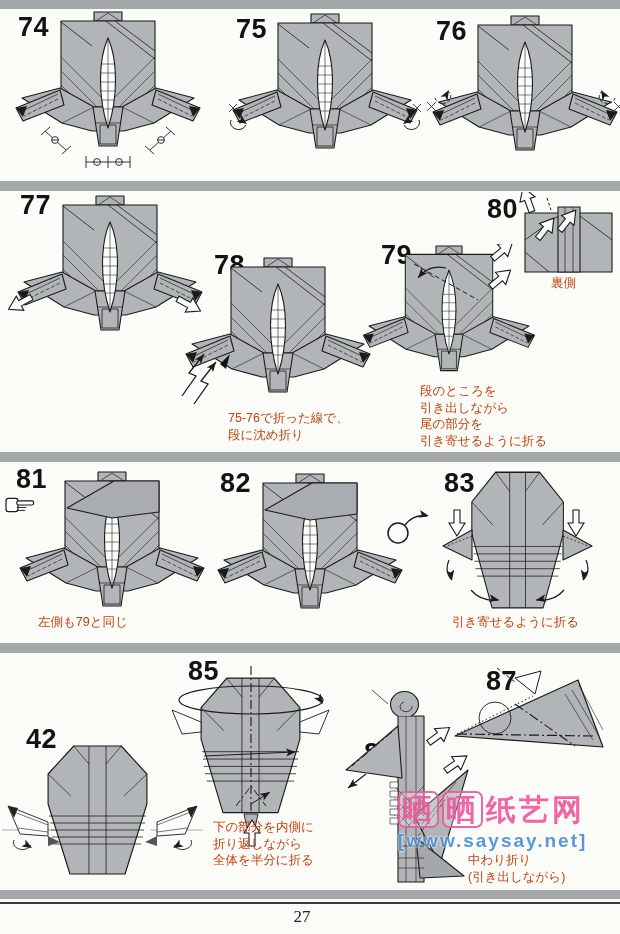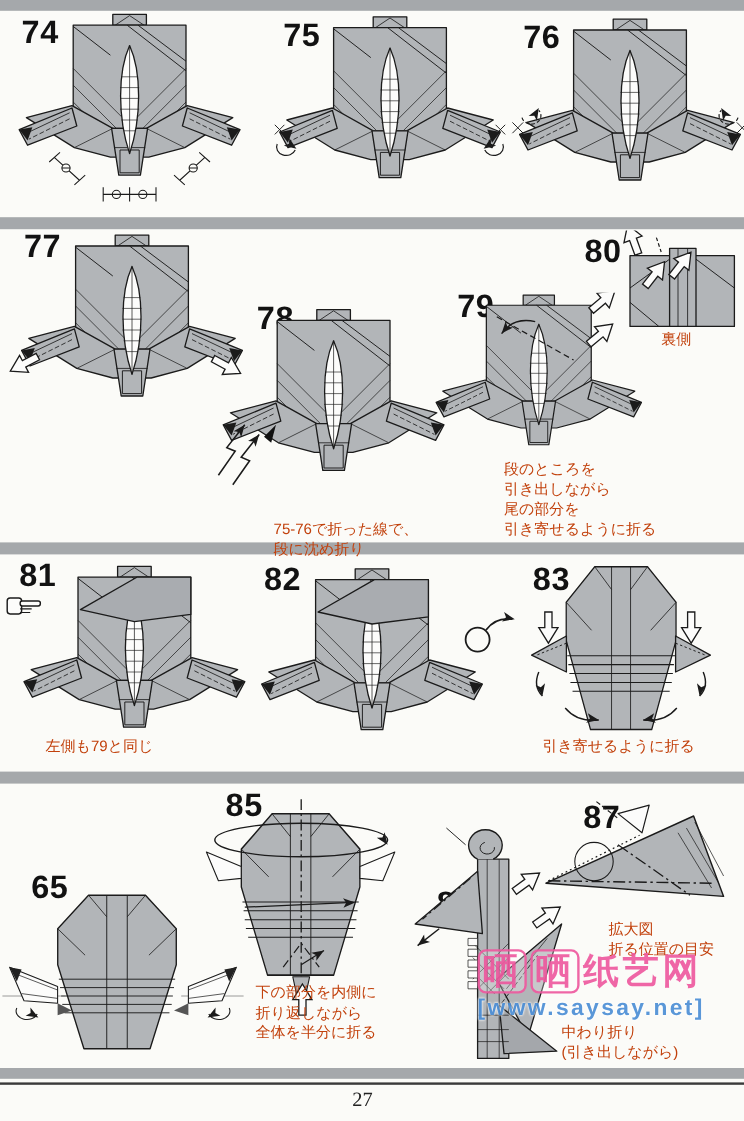--- a/index.html
+++ b/index.html
@@ -123,21 +123,21 @@
   <svg class="fig" style="left:168px;top:256px" width="208" height="158" viewBox="0 0 208 158">
     <use href="#beetle" x="10" y="2"></use>
     <g fill="none" stroke="#1b1b1b" stroke-width="1.3">
       <polyline points="26,148 40,128 33,125 48,106"></polyline>
       <polyline points="14,140 28,120 21,117 36,98"></polyline>
     </g>
     <use href="#bhead" transform="translate(48,106) rotate(-52)"></use>
     <use href="#bhead" transform="translate(36,98) rotate(-52)"></use>
     <polygon points="52,108 62,98 58,113" fill="#111"></polygon>
   </svg>
-  <div class="cap" style="left:228px;top:433px">75-76で折った線で、
+  <div class="cap" style="left:228px;top:410px">75-76で折った線で、
 段に沈め折り</div>
 
   <div class="stepnum" style="left:381px;top:242px">79</div>
   <svg class="fig" style="left:352px;top:244px" width="195" height="146" viewBox="0 0 195 146">
     <g transform="translate(4,2) scale(0.93)">
         <use href="#beetle"></use>
       </g>
     <g fill="none" stroke="#1b1b1b">
       <path d="M62,20 L126,56" stroke-dasharray="5 3" stroke-width="1"></path>
       <path d="M94,24 q-18,-4 -28,10" stroke-width="1.2"></path>
@@ -202,21 +202,21 @@
     </g>
     <use href="#warrow" transform="translate(33,42) rotate(90)"></use>
     <use href="#warrow" transform="translate(152,42) rotate(90)"></use>
     <use href="#bhead" transform="translate(27,112) rotate(80)"></use>
     <use href="#bhead" transform="translate(158,112) rotate(100)"></use>
     <use href="#bhead" transform="translate(74,132) rotate(10)"></use>
     <use href="#bhead" transform="translate(111,132) rotate(170)"></use>
   </svg>
   <div class="cap" style="left:452px;top:614px">引き寄せるように折る</div>
 
-  <div class="stepnum" style="left:26px;top:726px">65</div>
+  <div class="stepnum" style="left:26px;top:726px">42</div>
   <svg class="fig" style="left:0;top:738px" width="205" height="150" viewBox="0 0 205 150">
     <g transform="translate(31,4) scale(0.95,1.0)">
         <use href="#shell"></use>
       </g>
     <g stroke="#1b1b1b" stroke-width="0.9" stroke-linejoin="round">
       <line x1="2" y1="92" x2="54" y2="92" stroke="#777" stroke-width="0.6"></line>
       <line x1="151" y1="92" x2="203" y2="92" stroke="#777" stroke-width="0.6"></line>
       <polygon points="48,84 8,68 20,96 48,98" fill="#fcfcfb"></polygon>
       <path d="M48,87 L14,74 M48,94 L18,90" fill="none" stroke-width="0.6"></path>
       <polygon points="8,68 18,70 14,80" fill="#222" stroke="none"></polygon>
@@ -294,22 +294,20 @@
       <polygon points="72,12 98,5 92,28" fill="#fcfcfb" stroke-width="1"></polygon>
       <path d="M54,2 L72,16" stroke-dasharray="4 2" stroke-width="1"></path>
       <circle cx="52" cy="52" r="16" stroke-width="0.9"></circle>
       <path d="M14,68 L90,30" stroke-dasharray="1.5 2.5" stroke-width="1"></path>
       <path d="M14,68 L150,70" stroke-dasharray="10 3 2 3" stroke-width="1.2"></path>
       <path d="M72,38 L132,80" stroke-dasharray="10 3 2 3" stroke-width="1.1"></path>
       <path d="M122,28 L150,74 M129,24 L156,70 M136,19 L160,64" stroke-width="0.6"></path>
     </g>
     <use href="#warrow" transform="translate(2,104) rotate(-35)"></use>
   </svg>
-  <div class="cap" style="left:507px;top:766px">拡大図
-折る位置の目安</div>
 
   <div class="watermark">
     <div class="wm1"><span class="seal">晒</span><span class="seal">晒</span><span>纸艺网</span></div>
     <div class="wm2">[www.saysay.net]</div>
   </div>
 
   <div class="pageno">27</div>
 </div>
 
 </body></html>

